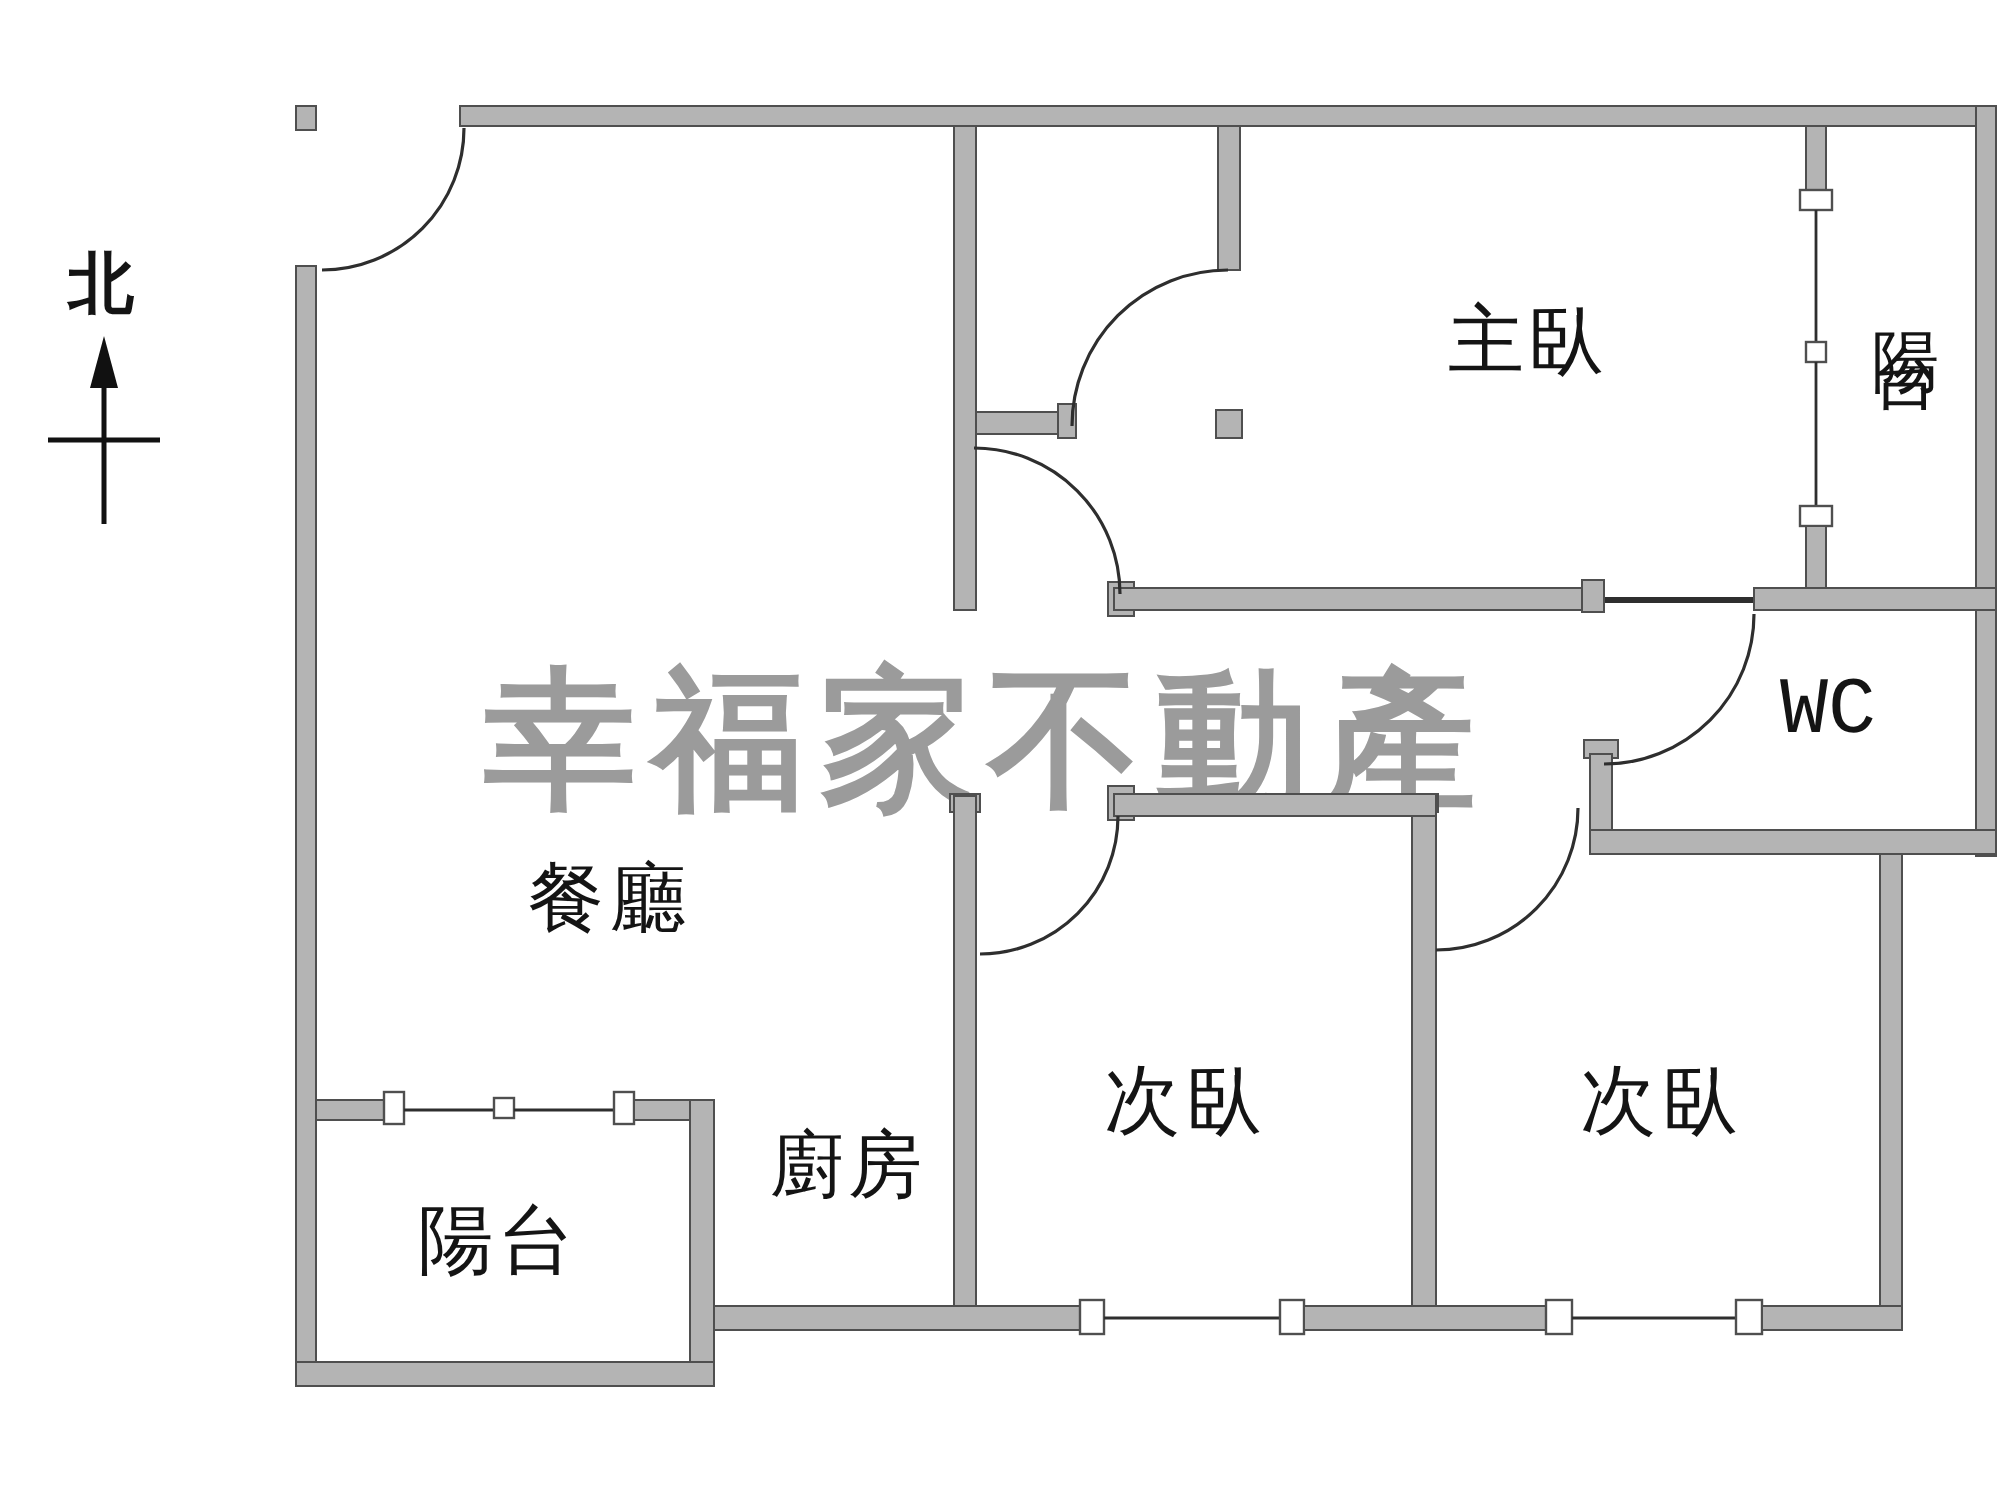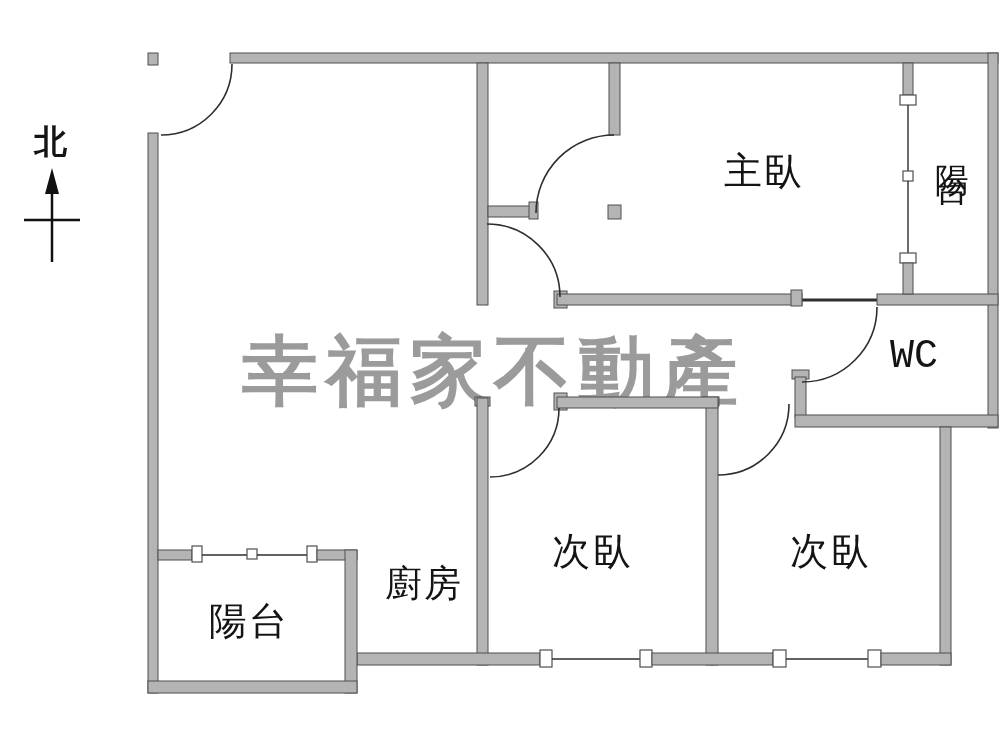--- a/index.html
+++ b/index.html
@@ -108,20 +108,21 @@
 
   <div class="room-label north-label" style="left:34px;top:124px;font-size:33px;">北</div>
 
 
   <div class="room-label" style="left:724px;top:151px;font-size:38px;letter-spacing:2px;text-align:right;">主臥</div>
 
   <div class="room-label v-label" style="left:933px;top:139px;font-size:34px;letter-spacing:5px;">陽台</div>
 
   <div class="room-label" style="left:890px;top:335px;font-size:40px;font-family:Liberation Mono, monospace;">WC</div>
 
+  <div class="room-label" style="left:264px;top:430px;font-size:38px;letter-spacing:3px;">餐廳</div>
 
   <div class="room-label" style="left:385px;top:564px;font-size:37px;letter-spacing:2px;">廚房</div>
 
   <div class="room-label" style="left:552px;top:531px;font-size:38px;letter-spacing:3px;">次臥</div>
 
   <div class="room-label" style="left:790px;top:531px;font-size:38px;letter-spacing:3px;">次臥</div>
 
   <div class="room-label" style="left:209px;top:601px;font-size:38px;letter-spacing:2px;">陽台</div>
 </div>
 

